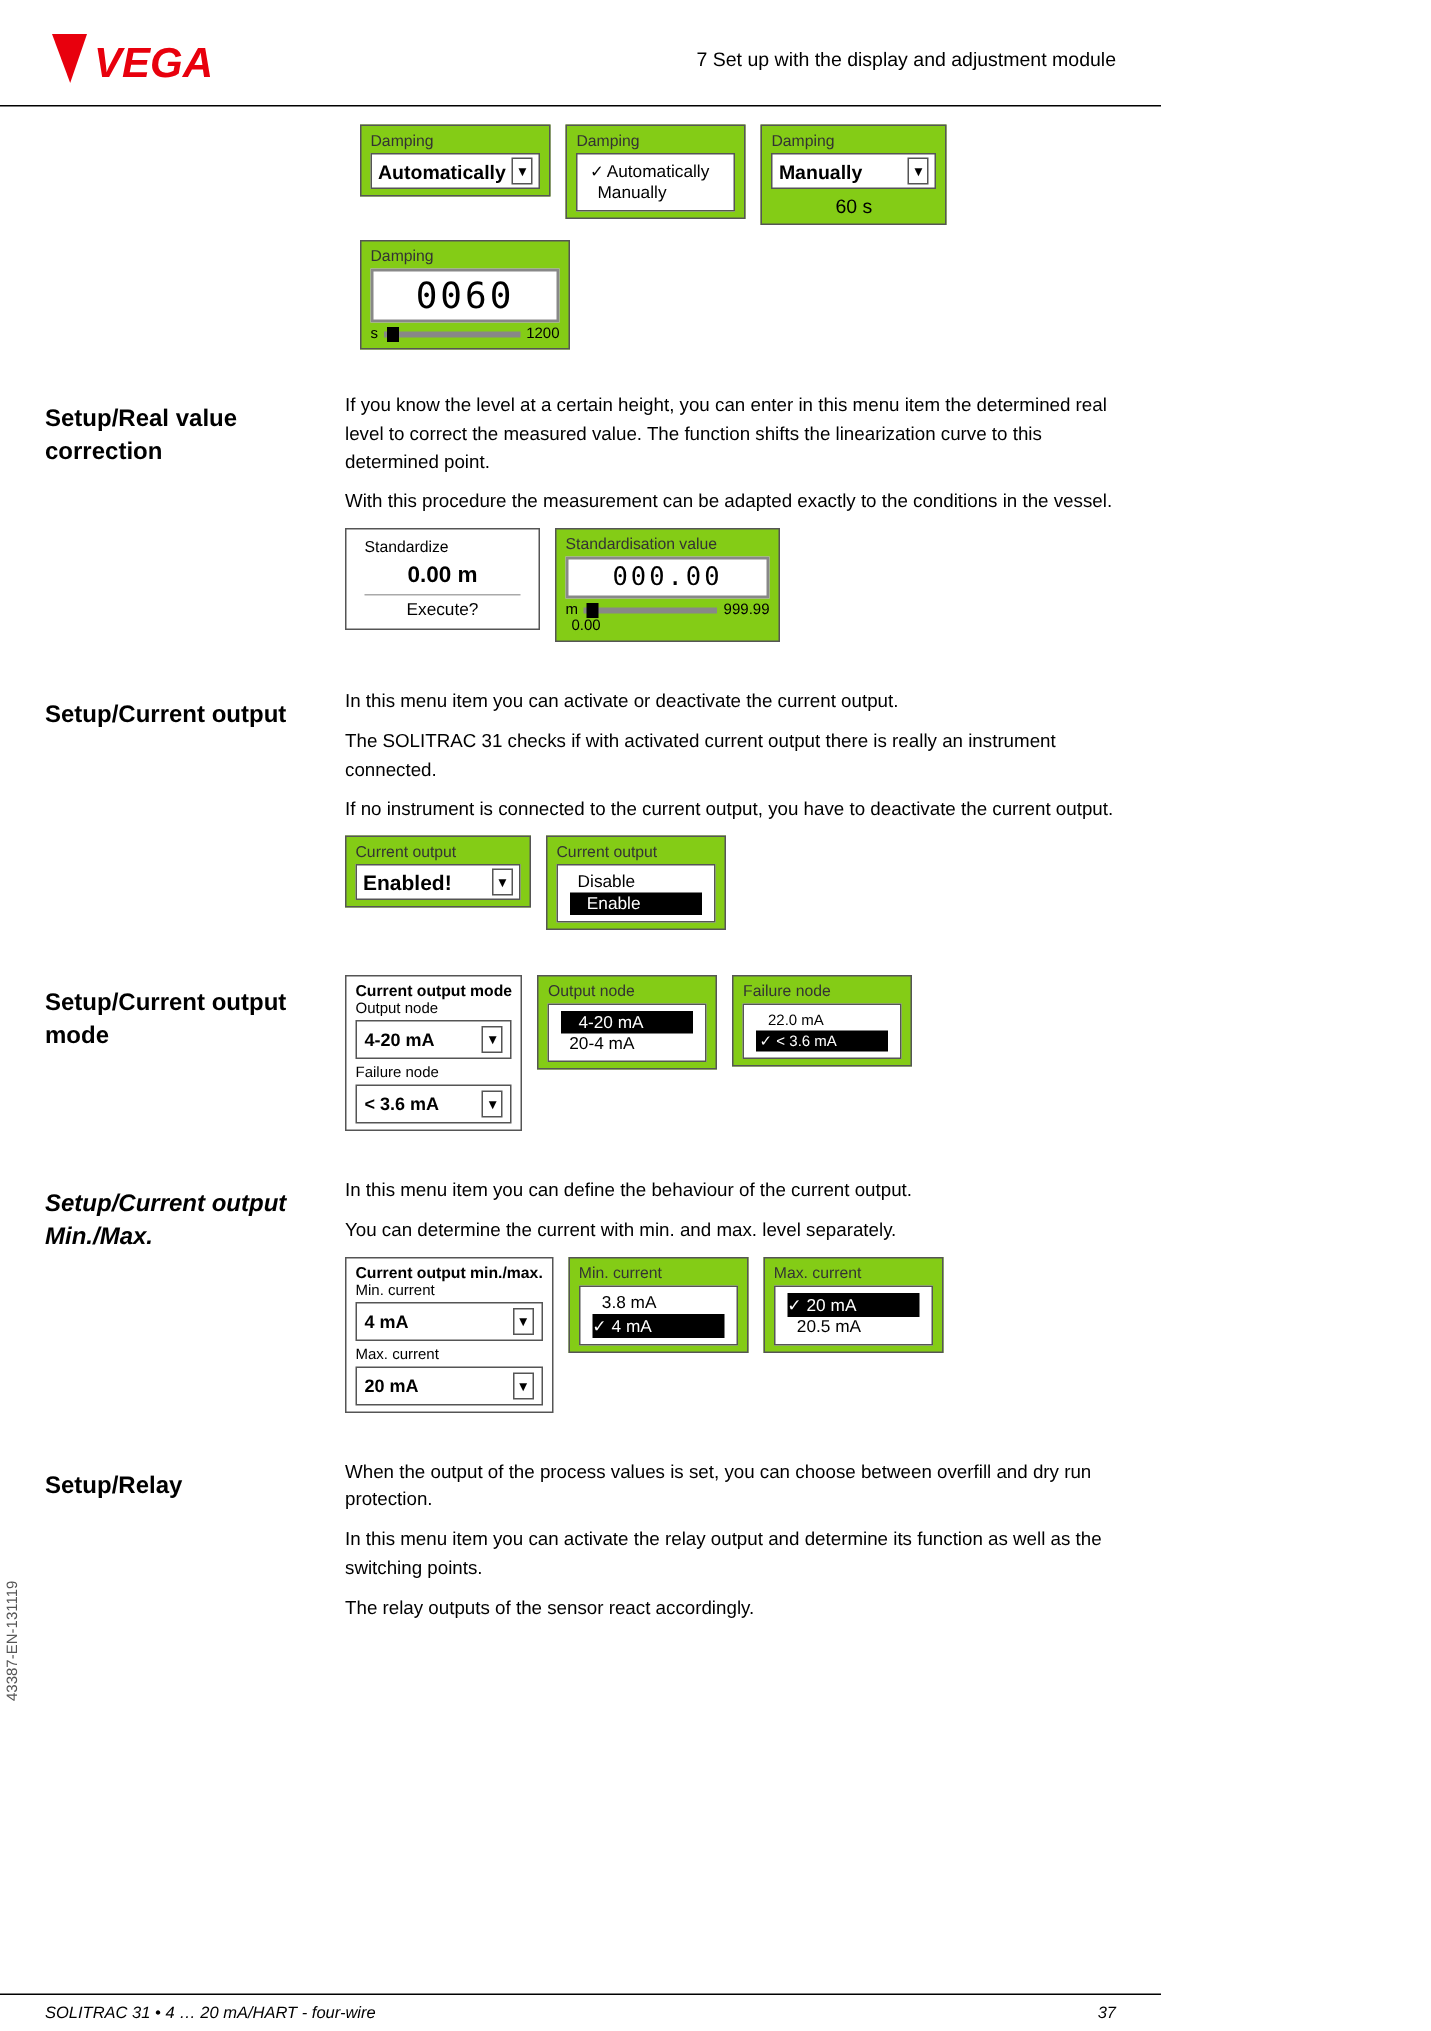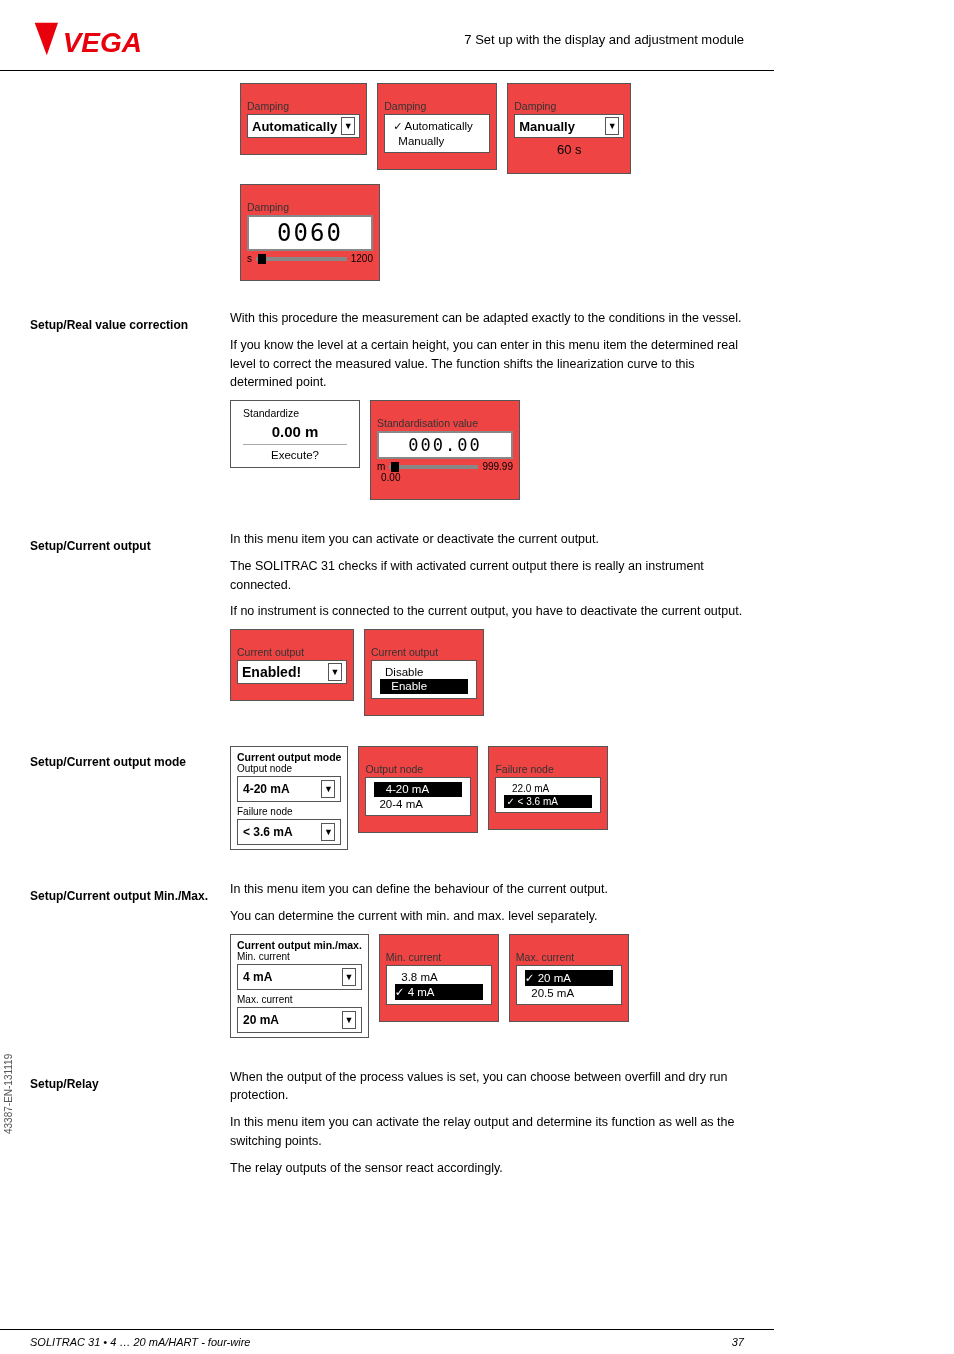--- a/index.html
+++ b/index.html
@@ -41,21 +41,21 @@
     }
 
     
     .left-margin {
       width: 200px;
       flex-shrink: 0;
       padding-right: 20px;
     }
 
     .section-label {
-      font-size: 12px;
+      font-size: 16px;
       font-weight: bold;
       line-height: 1.4;
       padding-top: 8px;
     }
 
     
     .right-content {
       flex: 1;
       padding-left: 10px;
     }
@@ -75,23 +75,23 @@
     .widgets-row {
       display: flex;
       gap: 10px;
       margin-bottom: 10px;
       flex-wrap: wrap;
       align-items: flex-start;
     }
 
     .widget-box {
       border: 1px solid #555;
-      padding: 16px 6px;
+      padding: 4px 6px;
       min-width: 120px;
-      background: #ef4444;
+      background: #84cc16;
       font-size: 11.5px;
     }
 
     .widget-box .widget-label {
       font-size: 10.5px;
       color: #333;
       margin-bottom: 2px;
     }
 
     .widget-dropdown {
@@ -359,22 +359,22 @@
     </div>
   </div>
 
   <div style="padding: 0 30px;">
 
     <div style="display:flex; margin-bottom:20px;">
       <div style="width:200px; flex-shrink:0; padding-right:20px;">
         <div class="section-label">Setup/Real value correction</div>
       </div>
       <div style="flex:1;">
+        <p class="section-desc">If you know the level at a certain height, you can enter in this menu item the determined real level to correct the measured value. The function shifts the linearization curve to this determined point.</p>
         <p class="section-desc">With this procedure the measurement can be adapted exactly to the conditions in the vessel.</p>
-        <p class="section-desc">If you know the level at a certain height, you can enter in this menu item the determined real level to correct the measured value. The function shifts the linearization curve to this determined point.</p>
 
         <div class="widgets-row">
 
           <div class="standardize-box">
             <div style="font-size:10.5px; text-align:left;">Standardize</div>
             <div class="value-0m">0.00 m</div>
             <hr class="divider">
             <div class="execute-text">Execute?</div>
           </div>
 
@@ -474,21 +474,21 @@
                 <span>✓&nbsp;</span><span>&lt; 3.6 mA</span>
               </div>
             </div>
           </div>
 
         </div>
       </div>
     </div>
 
     <div style="display:flex; margin-bottom:20px;">
-      <div style="width:200px; flex-shrink:0; padding-right:20px;">
+      <div style="width:200px; flex-shrink:0; padding-right:20px;font-style:italic;">
         <div class="section-label">Setup/Current output Min./Max.</div>
       </div>
       <div style="flex:1;">
         <p class="section-desc">In this menu item you can define the behaviour of the current output.</p>
         <p class="section-desc">You can determine the current with min. and max. level separately.</p>
 
         <div class="widgets-row">
 
           <div class="output-node-box">
             <div class="node-label">Current output min./max.</div>

